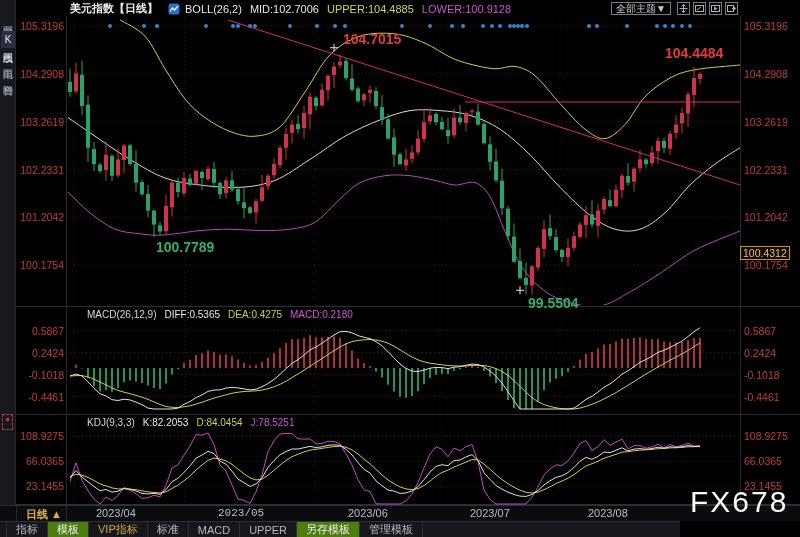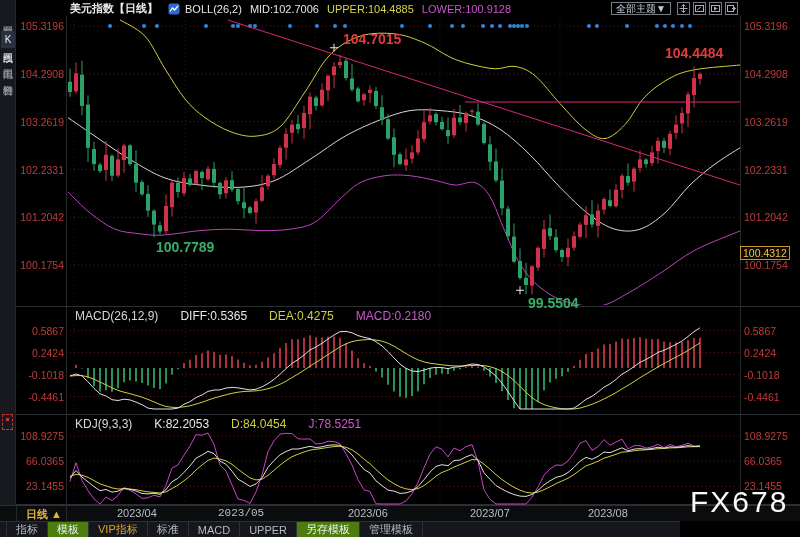--- a/index.html
+++ b/index.html
@@ -27,21 +27,21 @@
   #panel-marker{position:absolute;left:2px;top:414px;width:11px;height:16px;border:1px dashed #b23a3a;z-index:4}
   #panel-marker i{display:block;width:3px;height:3px;background:#c33a3a;margin:3px auto 0}
 
   
   .axis{position:absolute;font-size:10.5px;color:#c23b3b;line-height:12px;white-space:nowrap}
   .axis.l{width:46px;left:18px;text-align:right}
   .axis.r{left:744px;text-align:left}
   #hl{position:absolute;left:740px;top:246px;font-size:10.5px;color:#f2c14e;border:1px solid #c9941f;background:#0d0900;padding:0 2px;line-height:12px;z-index:3}
 
   
-  .phdr{position:absolute;left:75px;font-size:12px;display:flex;gap:22px;white-space:nowrap;z-index:3}
+  .phdr{position:absolute;left:87px;font-size:10px;display:flex;gap:8px;white-space:nowrap;z-index:3}
   #macdhdr{top:309px}
   #kdjhdr{top:417px}
   .phdr .t{color:#d8d8d8}
   .phdr .w{color:#e8e8e8}
   .phdr .y{color:#cfcf40}
   .phdr .m{color:#d455d4}
 
   
   .ann{position:absolute;font-size:14px;font-weight:bold;z-index:3;white-space:nowrap}
   .ann.red{color:#e23c3c}
@@ -548,21 +548,21 @@
     <span class="t">KDJ(9,3,3)</span>
     <span class="w">K:82.2053</span>
     <span class="y">D:84.0454</span>
     <span class="m">J:78.5251</span>
   </div>
 
   <div id="daterow">
     <div class="vsep" style="left:16px"></div>
     <div class="vsep" style="left:66px"></div>
     <span id="period">日线 ▲</span>
-  <div class="date-label" style="left: 117px;">2023/04</div>
+  <div class="date-label" style="left: 96px;">2023/04</div>
       <div class="date-label" style="left: 218px; font-family: Liberation Mono, monospace;">2023/05</div>
       <div class="date-label" style="left: 348px;">2023/06</div>
       <div class="date-label" style="left: 470px;">2023/07</div>
       <div class="date-label" style="left: 588px;">2023/08</div>
     </div>
 
   <div id="toolbar">
       <div class="tb">指标</div>
       <div class="tb sel">模板</div>
       <div class="tb vip">VIP指标</div>

